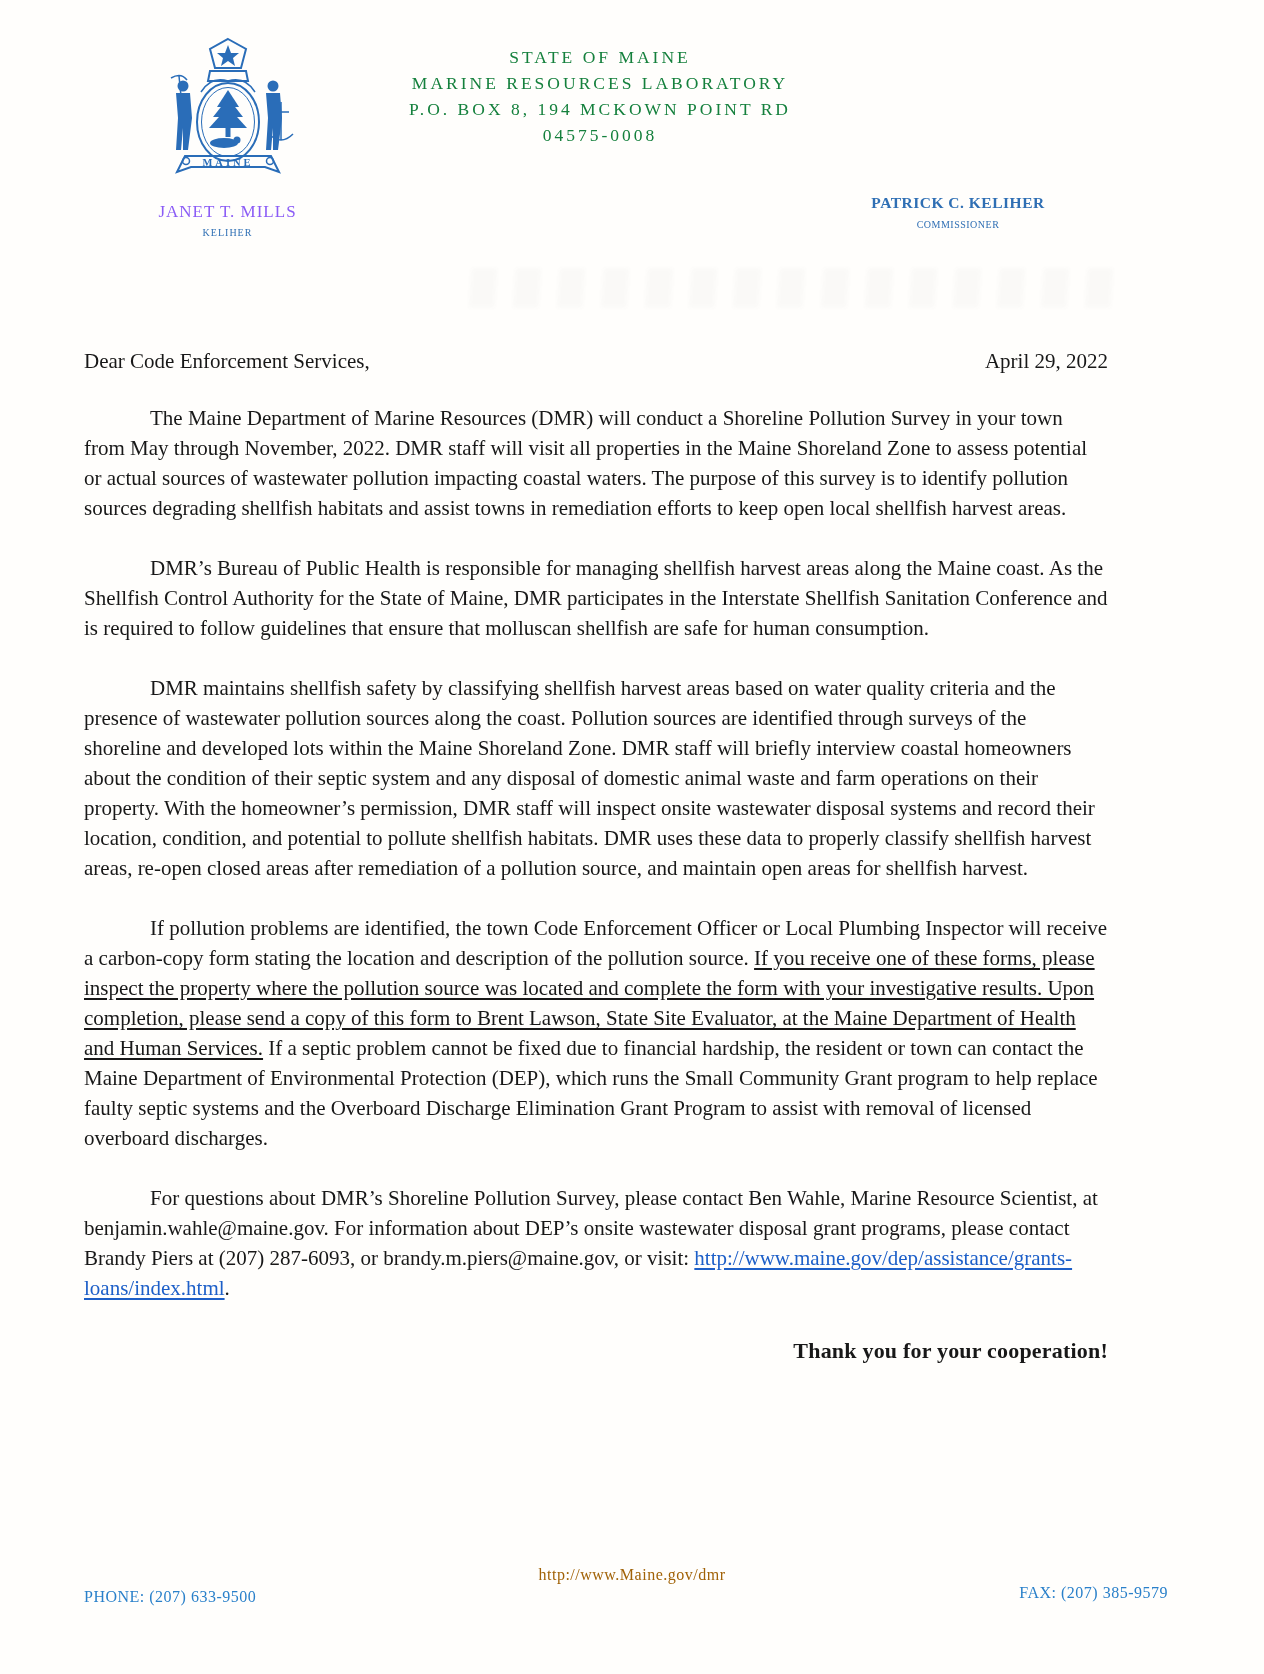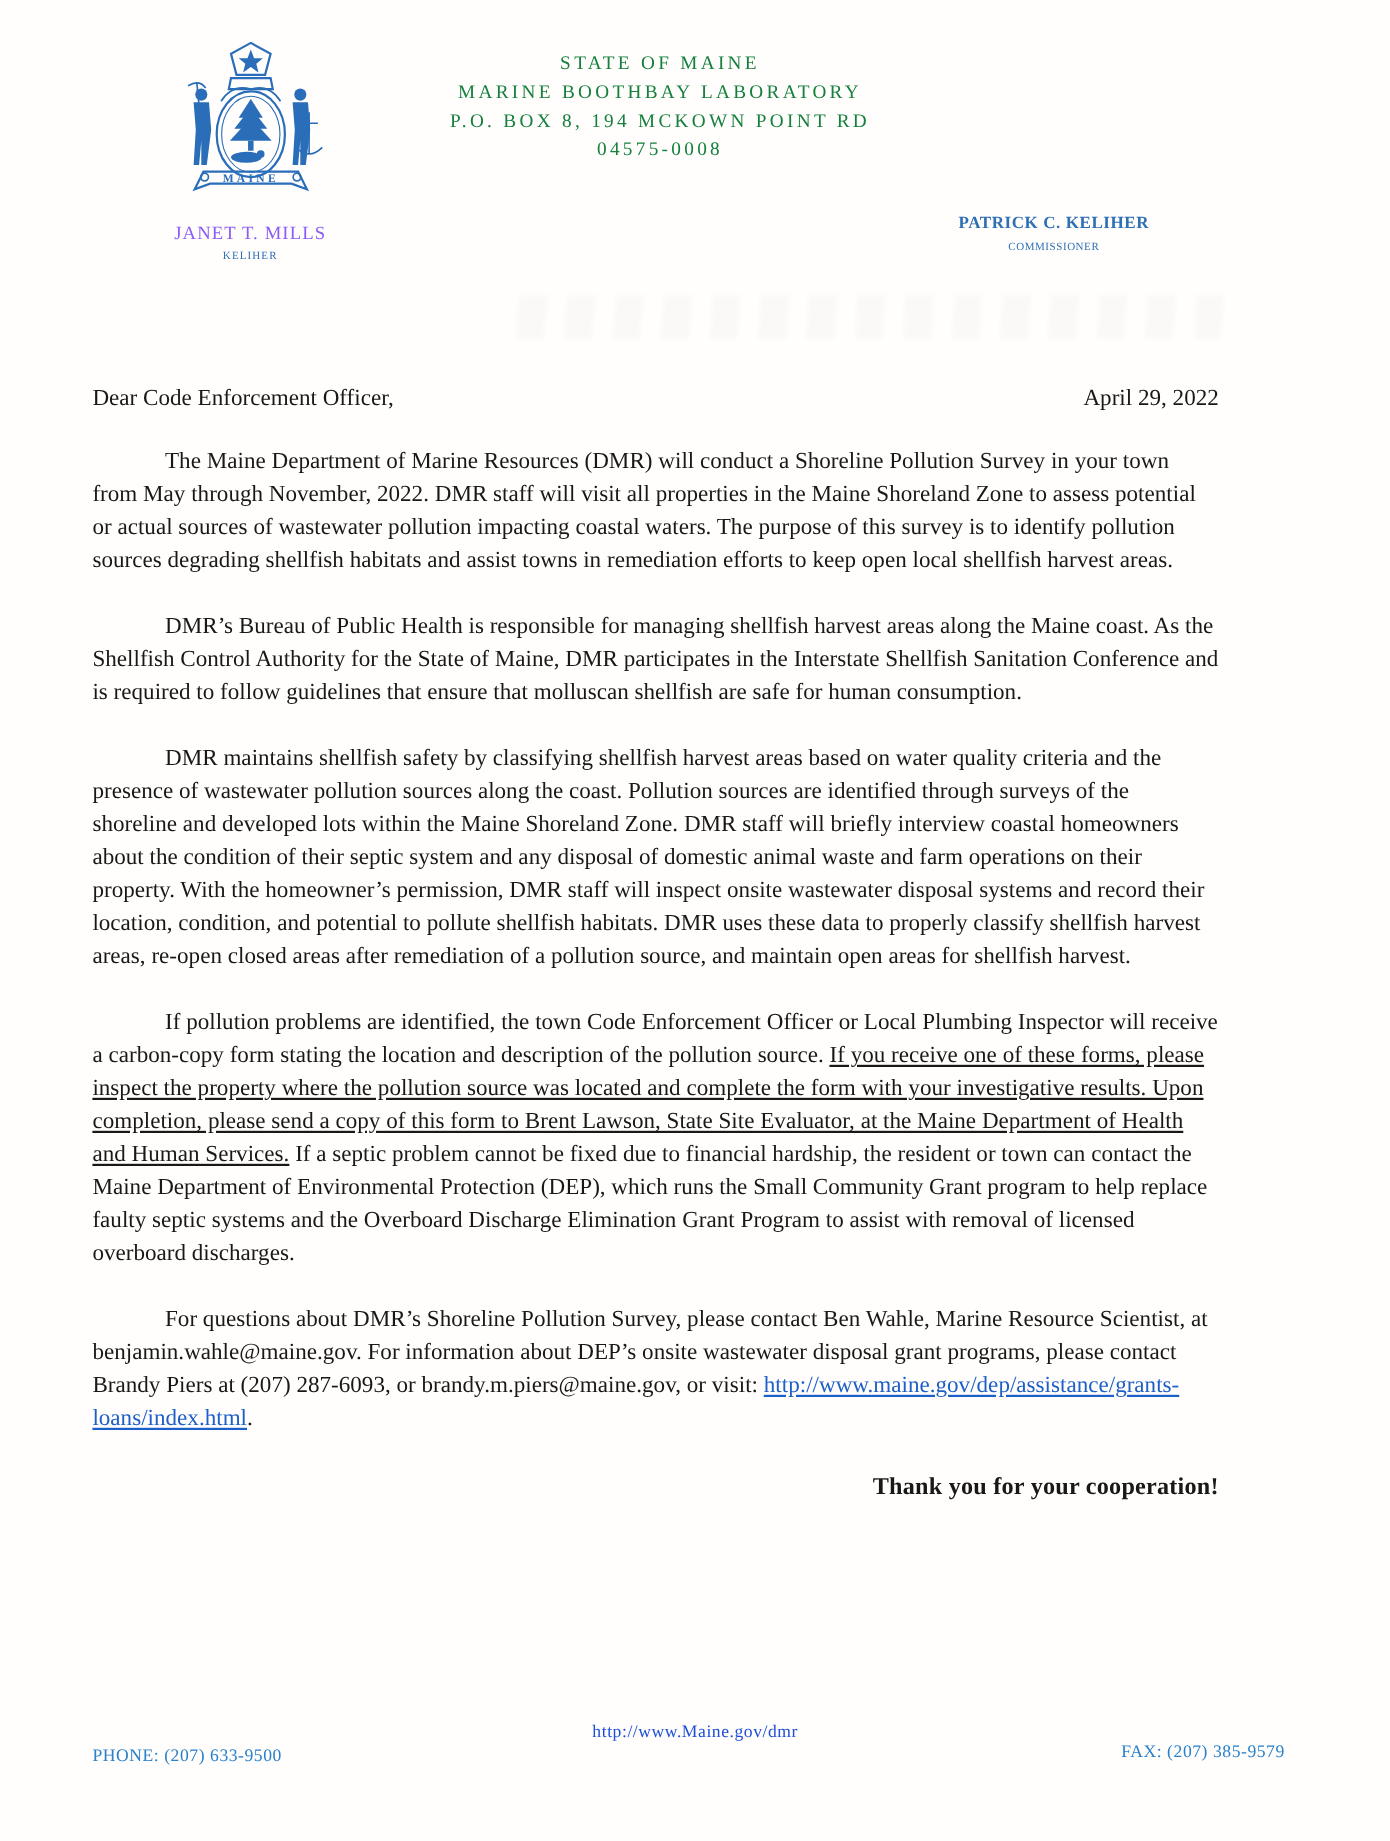--- a/index.html
+++ b/index.html
@@ -62,21 +62,21 @@
   .para .link, .para a.link {
     color:#1d5fc8; text-decoration:underline; text-underline-offset:3px; cursor:pointer;
   }
   .closing {
     margin-top:33px; font-weight:bold; font-size:22px; letter-spacing:0.2px;text-align:right;
   }
 
   
   .footer-website {
     position:absolute; left:0; right:0; top:1566px;
-    text-align:center; font-size:16px; color:#1d4ed8; letter-spacing:0.5px;
+    text-align:center; font-size:16px; color:#a16207; letter-spacing:0.5px;
   }
   .footer-phone {
     position:absolute; left:84px; top:1588px;
     font-size:16px; color:#2a80ca; letter-spacing:0.5px;
   }
   .footer-fax {
     position:absolute; right:96px; top:1584px;
     font-size:16px; color:#2a80ca; letter-spacing:0.5px;
   }
 </style>
@@ -127,36 +127,36 @@
         </g>
         <text x="75" y="129.5" text-anchor="middle" font-size="10.5" letter-spacing="3" fill="#2a6db8" font-family="Liberation Serif, serif" font-weight="bold">MAINE</text>
       </svg>
       <div class="governor-name">JANET T. MILLS</div>
       <div class="governor-title">KELIHER</div>
     </div>
 
     <div class="addr-block">
 
     <div class="addr-line">STATE OF MAINE</div>
-        <div class="addr-line">MARINE BOOTHBAY LABORATORY</div>
+        <div class="addr-line">MARINE RESOURCES LABORATORY</div>
         <div class="addr-line">P.O. BOX 8, 194 MCKOWN POINT RD</div>
         <div class="addr-line">04575-0008</div>
       </div>
 
     <div class="commissioner-block">
       <div class="commissioner-name">PATRICK C. KELIHER</div>
       <div class="commissioner-title">COMMISSIONER</div>
     </div>
 
     <div class="ghost"></div>
   </div>
 
   <div class="body-block">
     <div class="salutation-row">
-      <span>Dear Code Enforcement Officer,</span>
+      <span>Dear Code Enforcement Services,</span>
       <span>April 29, 2022</span>
     </div>
 
     <div>
 
     <p class="para"><span>The Maine Department of Marine Resources (DMR) will conduct a Shoreline Pollution Survey in your town from May through November, 2022. DMR staff will visit all properties in the Maine Shoreland Zone to assess potential or actual sources of wastewater pollution impacting coastal waters. The purpose of this survey is to identify pollution sources degrading shellfish habitats and assist towns in remediation efforts to keep open local shellfish harvest areas.</span></p>
         <p class="para"><span>DMR’s Bureau of Public Health is responsible for managing shellfish harvest areas along the Maine coast. As the Shellfish Control Authority for the State of Maine, DMR participates in the Interstate Shellfish Sanitation Conference and is required to follow guidelines that ensure that molluscan shellfish are safe for human consumption.</span></p>
         <p class="para"><span>DMR maintains shellfish safety by classifying shellfish harvest areas based on water quality criteria and the presence of wastewater pollution sources along the coast. Pollution sources are identified through surveys of the shoreline and developed lots within the Maine Shoreland Zone. DMR staff will briefly interview coastal homeowners about the condition of their septic system and any disposal of domestic animal waste and farm operations on their property. With the homeowner’s permission, DMR staff will inspect onsite wastewater disposal systems and record their location, condition, and potential to pollute shellfish habitats. DMR uses these data to properly classify shellfish harvest areas, re-open closed areas after remediation of a pollution source, and maintain open areas for shellfish harvest.</span></p>
         <p class="para"><span>If pollution problems are identified, the town Code Enforcement Officer or Local Plumbing Inspector will receive a carbon-copy form stating the location and description of the pollution source. </span><span class="u">If you receive one of these forms, please inspect the property where the pollution source was located and complete the form with your investigative results. Upon completion, please send a copy of this form to Brent Lawson, State Site Evaluator, at the Maine Department of Health and Human Services.</span><span> If a septic problem cannot be fixed due to financial hardship, the resident or town can contact the Maine Department of Environmental Protection (DEP), which runs the Small Community Grant program to help replace faulty septic systems and the Overboard Discharge Elimination Grant Program to assist with removal of licensed overboard discharges.</span></p>
         <p class="para"><span>For questions about DMR’s Shoreline Pollution Survey, please contact Ben Wahle, Marine Resource Scientist, at benjamin.wahle@maine.gov. For information about DEP’s onsite wastewater disposal grant programs, please contact Brandy Piers at (207) 287-6093, or brandy.m.piers@maine.gov, or visit: </span><a class="link">http://www.maine.gov/dep/assistance/grants-loans/index.html</a><span>.</span></p>

